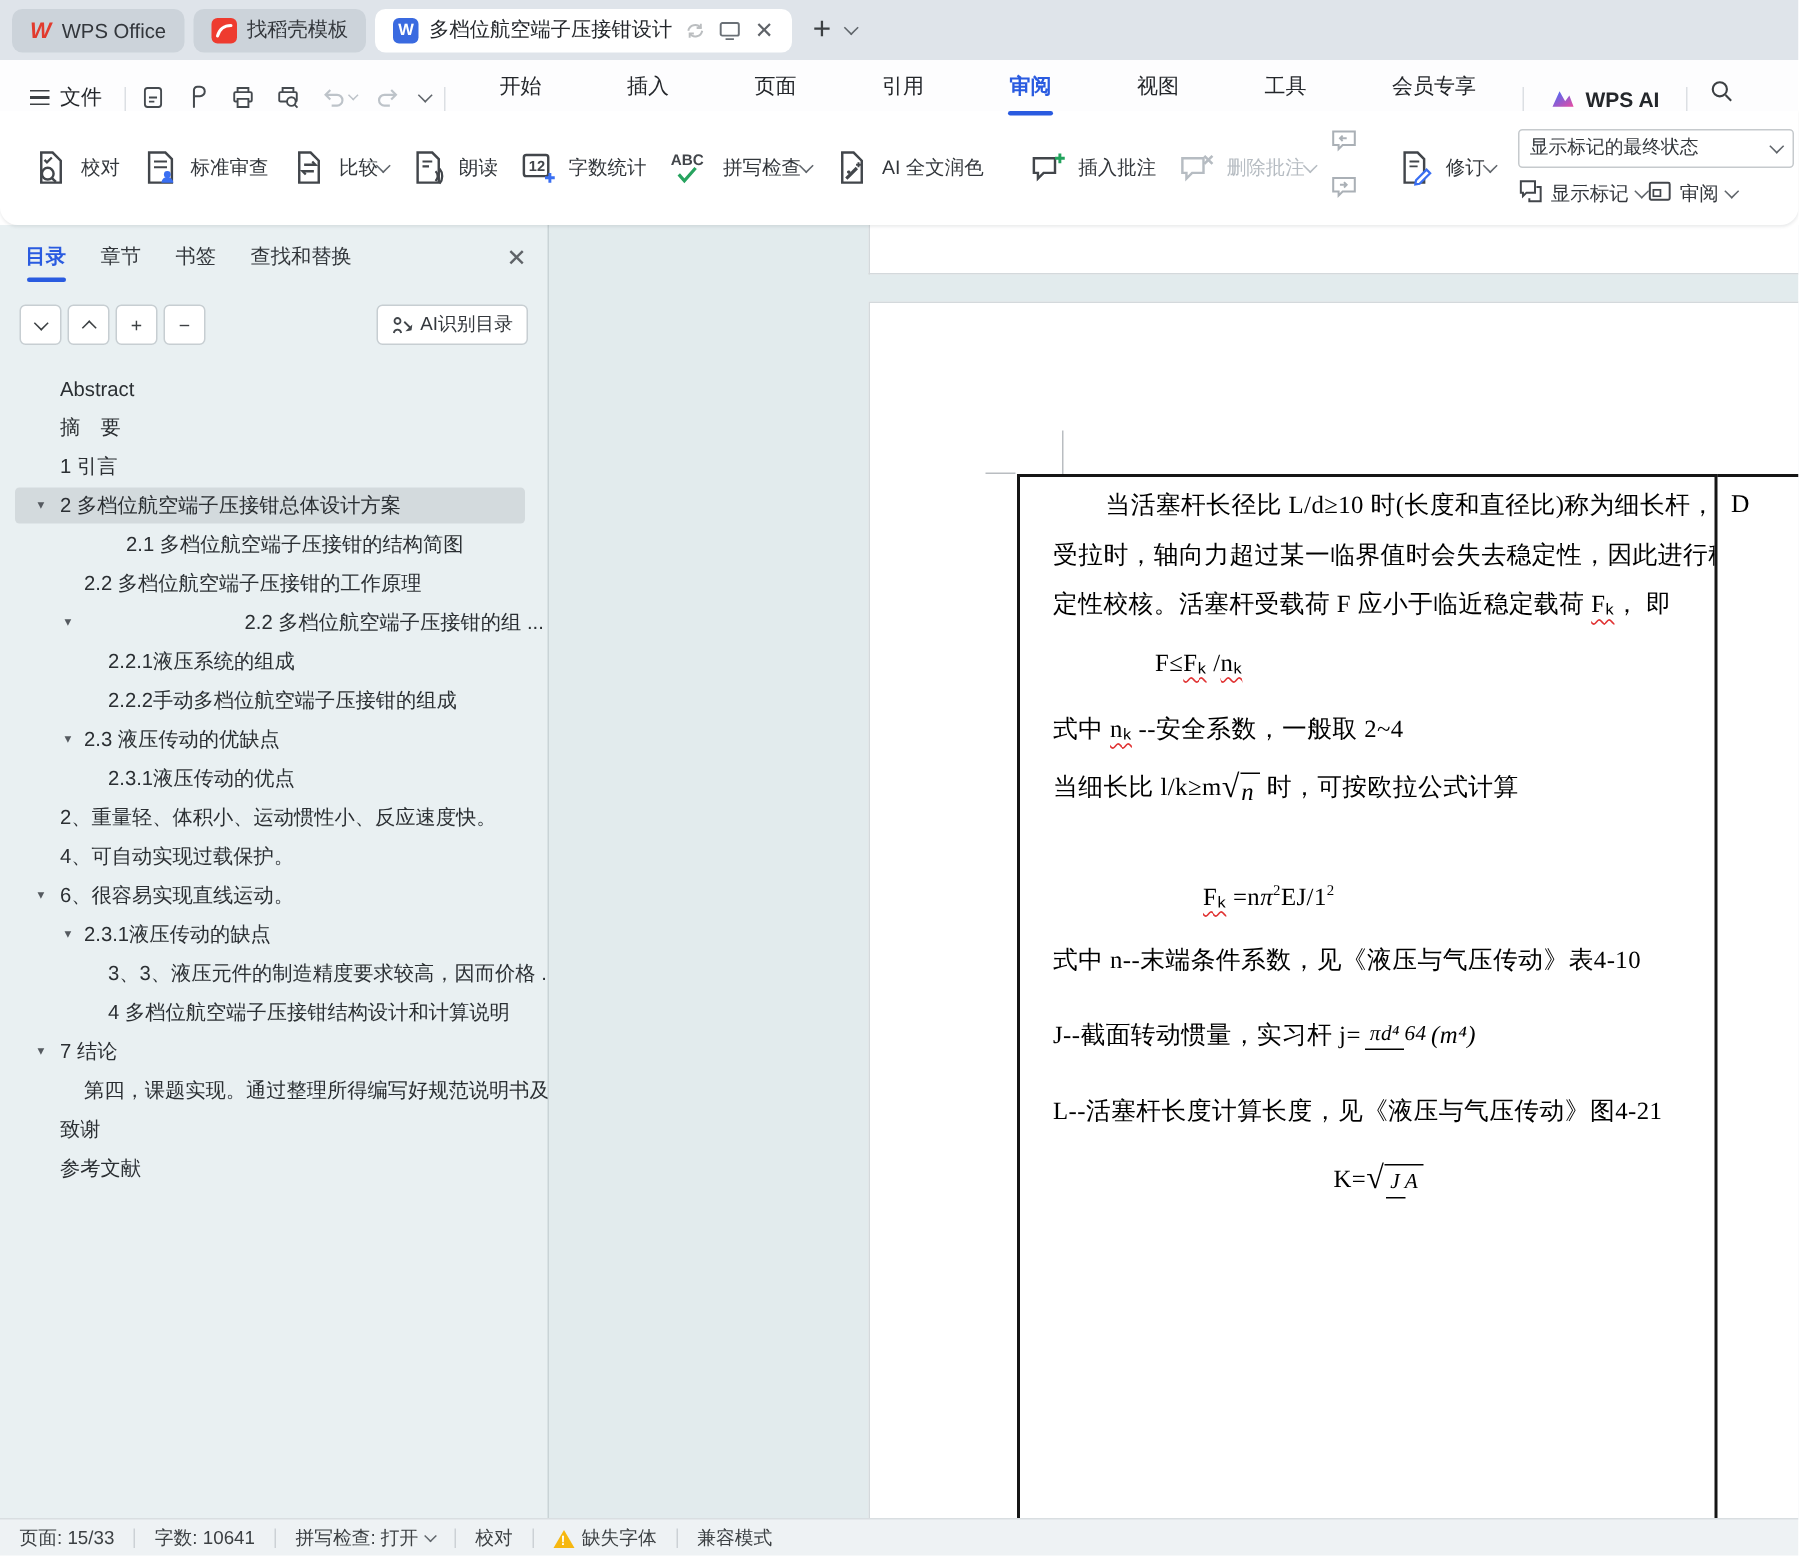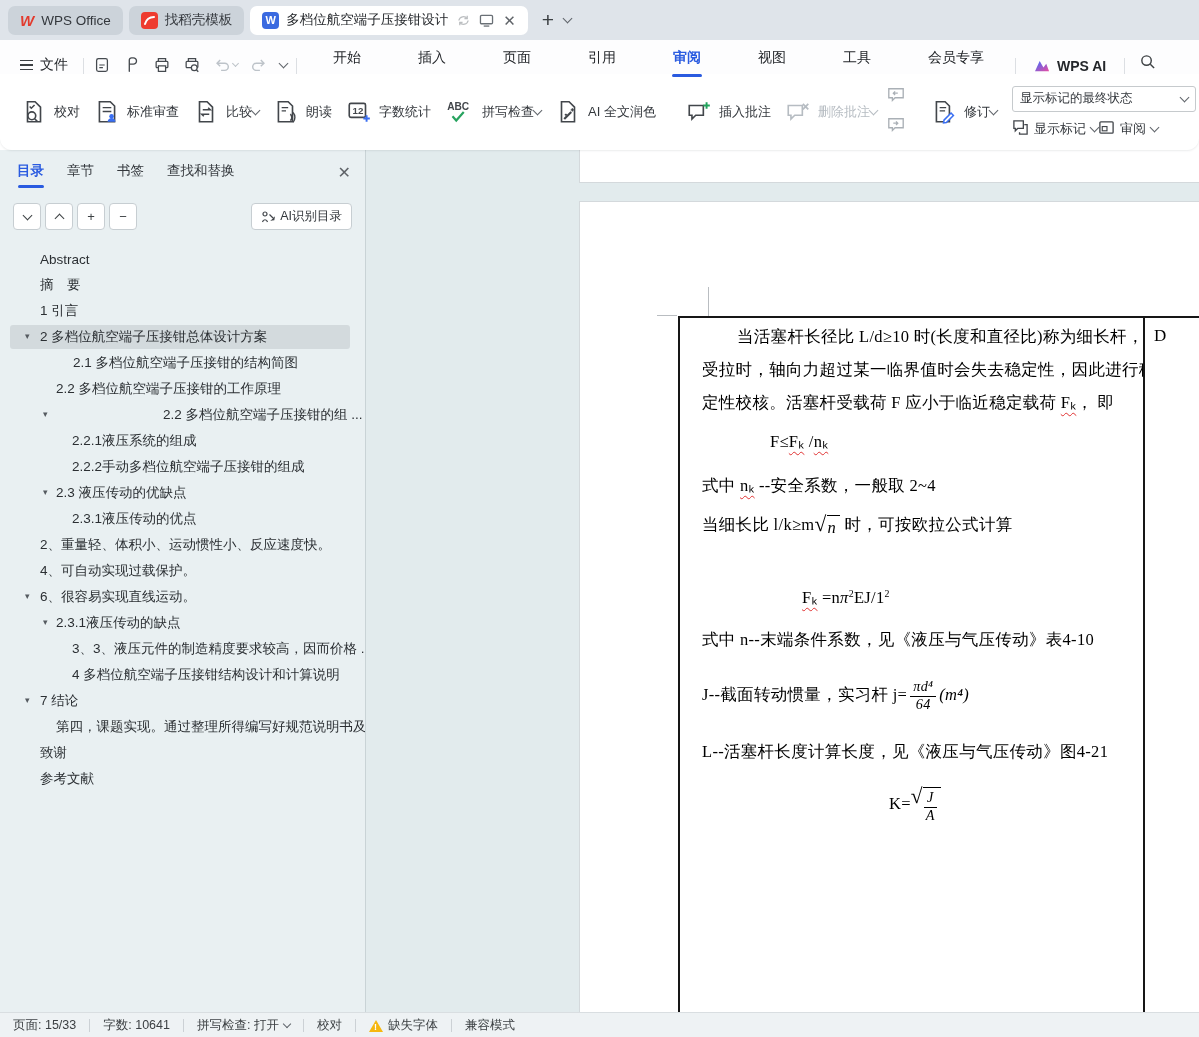--- a/index.html
+++ b/index.html
@@ -90,21 +90,21 @@
   .dl-7{margin:47px 0 0 100px;}
   .dl-8{margin-top:21px;}
   .dl-9{margin-top:37px;}
   .dl-10{margin-top:28px;}
   .dl-11{margin-top:29px;}
   .dl-12{margin:24px 0 0 187px;}
   .dl-13{margin-top:30px;padding-left:13px;}
   .wavy{text-decoration:underline;text-decoration-style:wavy;text-decoration-color:#e03232;text-decoration-thickness:1px;text-underline-offset:4px;}
   .it{font-style:italic;}
   sup{font-size:.6em;}
-  .frac{display:inline-flex;flex-direction:column;align-items:center;vertical-align:middle;font-size:.86em;line-height:1.12;margin:0 3px;font-style:italic;}
+  .frac{display:inline-flex;flex-direction:row;vertical-align:middle;font-size:.86em;line-height:1.12;margin:0 3px;font-style:italic;}
   .frac .num{border-bottom:1.3px solid #000;padding:0 3px 1px;}
   .sqrt{display:inline-flex;align-items:flex-start;vertical-align:middle;}
   .sqrt .rad{font-size:1.3em;line-height:1;transform:translateY(-1px);}
   .sqrt .body{border-top:1.4px solid #000;font-style:italic;padding:2px 4px 0 1px;}
   
   .statusbar{height:25px;background:#eef2f4;border-top:1px solid #d9dee1;display:flex;align-items:center;font-size:12.5px;color:#3c4043;padding-left:13px;}
   .ssep{width:1px;height:13px;background:#ccd1d5;margin:0 13px;}
   .sitem{display:flex;align-items:center;gap:5px;}
   .warn{width:0;height:0;border-left:7px solid transparent;border-right:7px solid transparent;border-bottom:12px solid #f6b70f;position:relative;display:inline-block;}
   .warn::after{content:'!';position:absolute;left:-2px;top:2px;font-size:9px;font-weight:700;color:#fff;}
@@ -534,21 +534,21 @@
           <span class="toc-label" style="padding-left: 40px;">摘　要</span>
         </div>
         <div class="toc-row">
           <span class="toc-label" style="padding-left: 40px;">1 引言</span>
         </div>
         <div class="toc-row sel">
           <span class="toc-arrow" style="left: 25px;">▾</span>
           <span class="toc-label" style="padding-left: 40px;">2 多档位航空端子压接钳总体设计方案</span>
         </div>
         <div class="toc-row">
-          <span class="toc-label" style="padding-left: 73px;">2.1 多档位航空端子压接钳的结构简图</span>
+          <span class="toc-label" style="padding-left: 73px; margin-left: 11px;">2.1 多档位航空端子压接钳的结构简图</span>
         </div>
         <div class="toc-row">
           <span class="toc-label" style="padding-left: 56px;">2.2 多档位航空端子压接钳的工作原理</span>
         </div>
         <div class="toc-row">
           <span class="toc-arrow" style="left: 43px;">▾</span>
           <span class="toc-label" style="padding-left: 163px;">2.2 多档位航空端子压接钳的组 ...</span>
         </div>
         <div class="toc-row">
           <span class="toc-label" style="padding-left: 72px;">2.2.1液压系统的组成</span>

